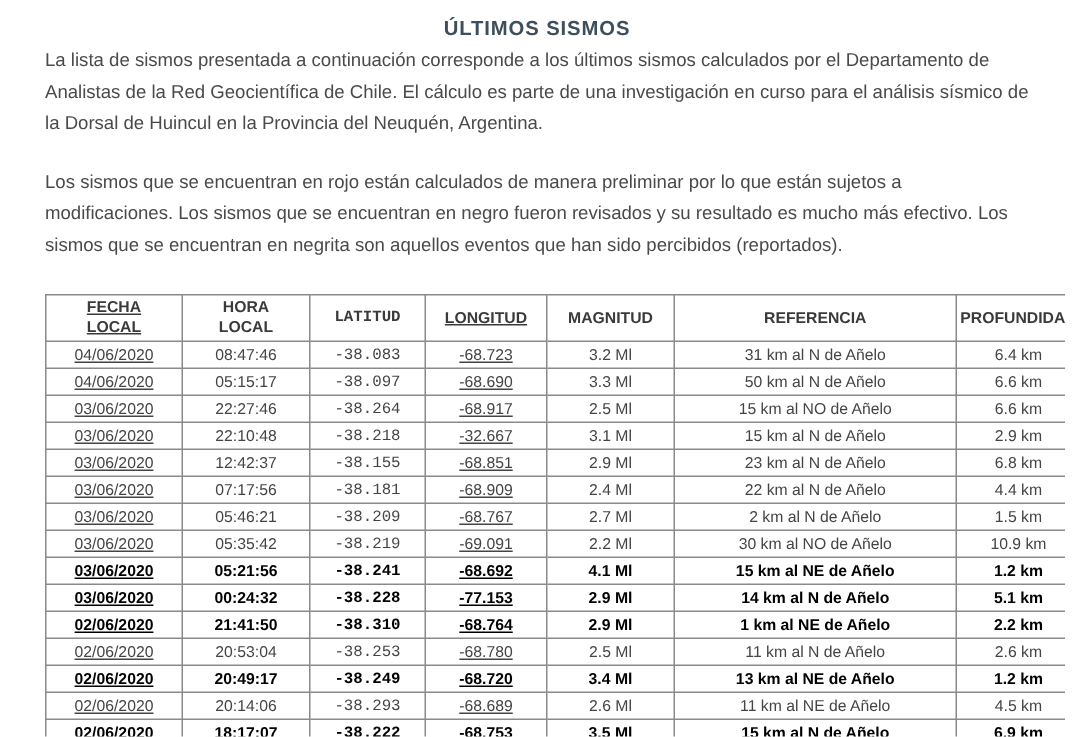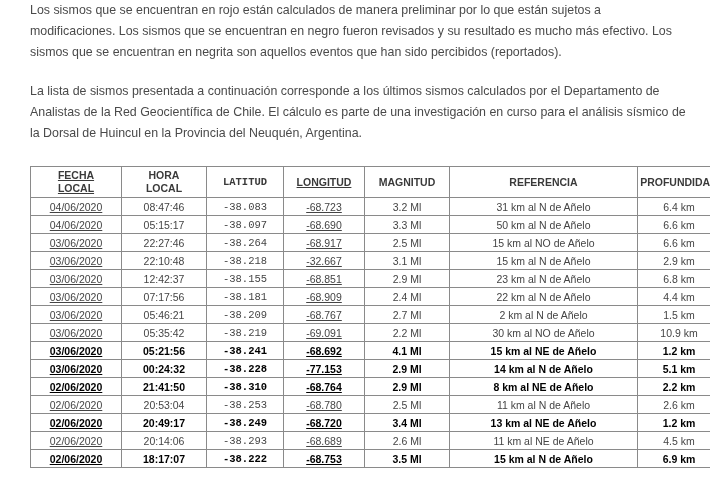--- a/index.html
+++ b/index.html
@@ -89,23 +89,24 @@
     height: 491px;
     background: #ffffff;
   }
 </style>
 </head>
 <body>
 
 <div class="page">
   <div class="content">
 
-
+    <div class="title">ÚLTIMOS SISMOS</div>
+
+    <p class="para">La lista de sismos presentada a continuación corresponde a los últimos sismos calculados por el Departamento de Analistas de la Red Geocientífica de Chile. El cálculo es parte de una investigación en curso para el análisis sísmico de la Dorsal de Huincul en la Provincia del Neuquén, Argentina.</p>
     <p class="para">Los sismos que se encuentran en rojo están calculados de manera preliminar por lo que están sujetos a modificaciones. Los sismos que se encuentran en negro fueron revisados y su resultado es mucho más efectivo. Los sismos que se encuentran en negrita son aquellos eventos que han sido percibidos (reportados).</p>
-    <p class="para">La lista de sismos presentada a continuación corresponde a los últimos sismos calculados por el Departamento de Analistas de la Red Geocientífica de Chile. El cálculo es parte de una investigación en curso para el análisis sísmico de la Dorsal de Huincul en la Provincia del Neuquén, Argentina.</p>
 
     <div class="table-wrap">
       <table class="sismos">
         <thead>
           <tr>
             <th class="col-fecha">
               <div>FECHA</div>
               <div>LOCAL</div>
             </th>
             <th class="col-hora">
@@ -209,21 +210,21 @@
               <td class="col-mag">2.9 Ml</td>
               <td class="col-ref">14 km al N de Añelo</td>
               <td class="col-prof">5.1 km</td>
             </tr>
             <tr class="row-bold">
               <td class="col-fecha">02/06/2020</td>
               <td class="col-hora">21:41:50</td>
               <td class="col-lat">-38.310</td>
               <td class="col-lon">-68.764</td>
               <td class="col-mag">2.9 Ml</td>
-              <td class="col-ref">8 km al NE de Añelo</td>
+              <td class="col-ref">1 km al NE de Añelo</td>
               <td class="col-prof">2.2 km</td>
             </tr>
             <tr class="row-normal">
               <td class="col-fecha">02/06/2020</td>
               <td class="col-hora">20:53:04</td>
               <td class="col-lat">-38.253</td>
               <td class="col-lon">-68.780</td>
               <td class="col-mag">2.5 Ml</td>
               <td class="col-ref">11 km al N de Añelo</td>
               <td class="col-prof">2.6 km</td>

